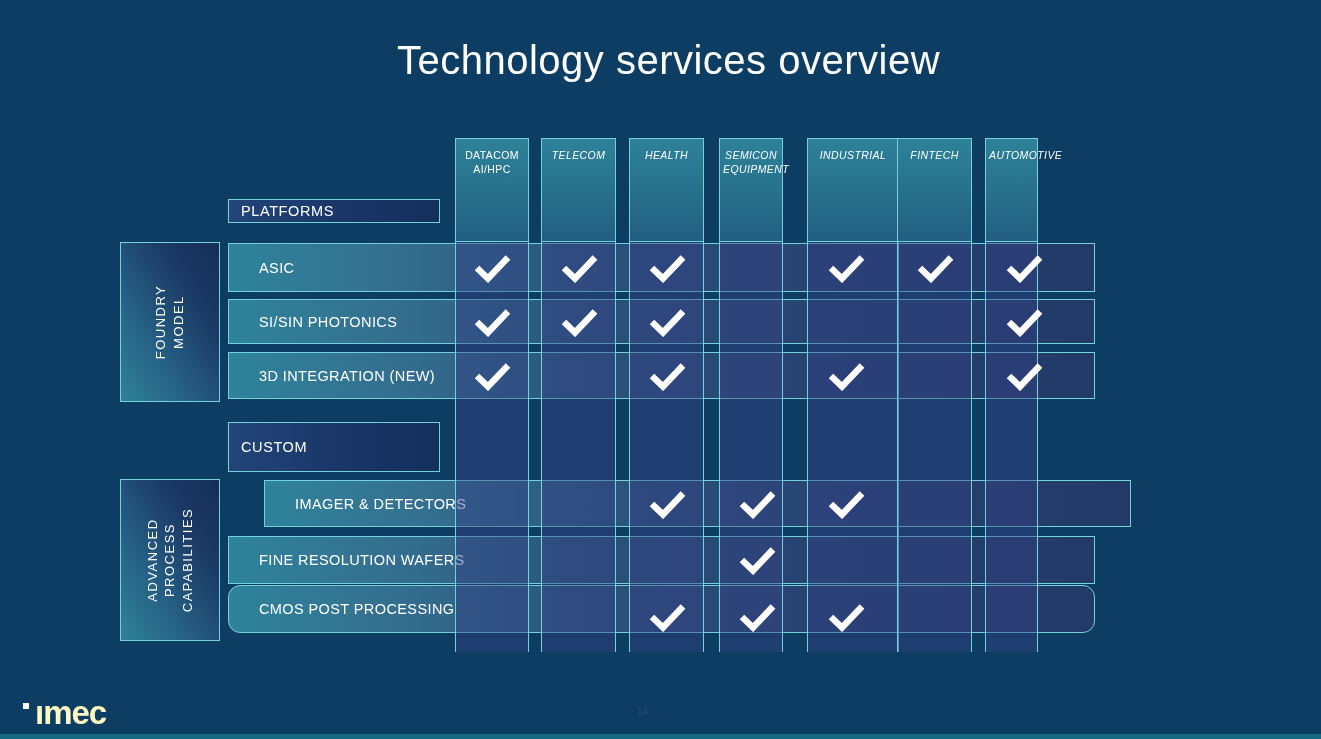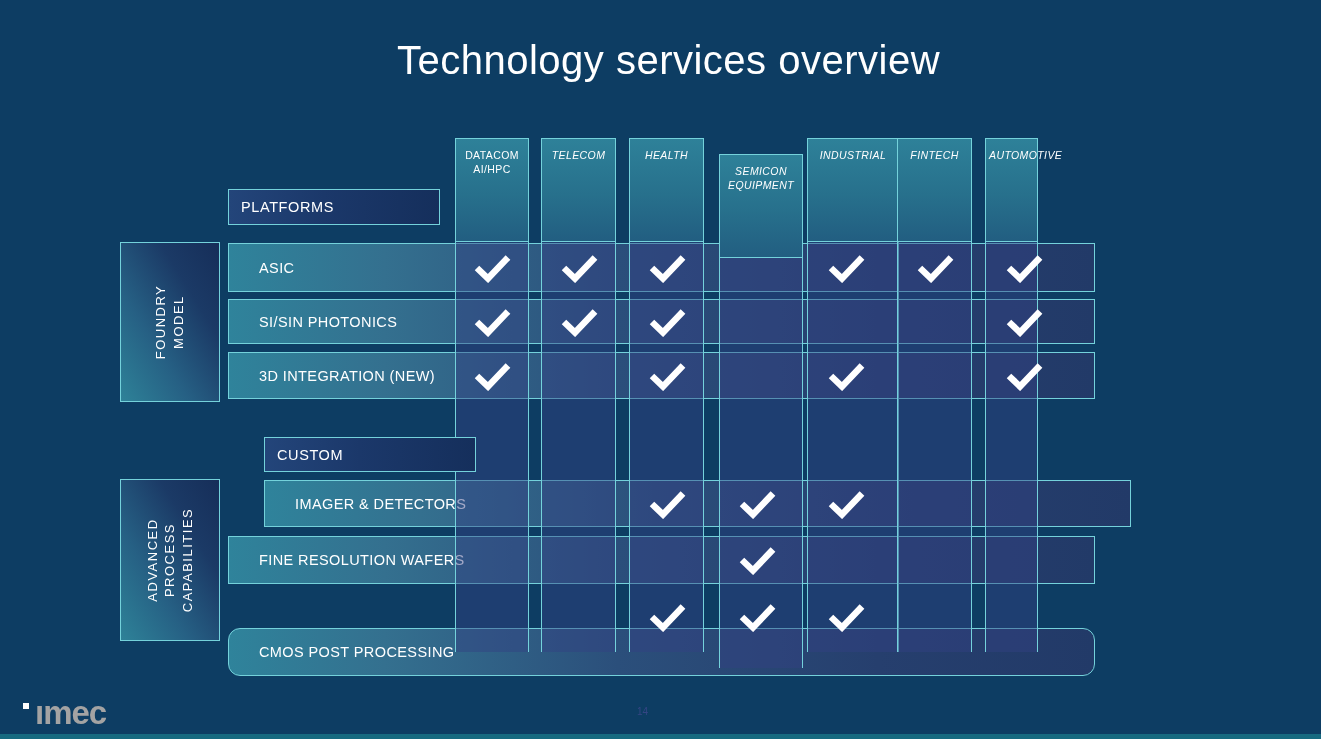--- a/index.html
+++ b/index.html
@@ -32,41 +32,41 @@
     background: linear-gradient(90deg, #2f839b 0%, #34708f 18%, #2b4f7b 45%, #263f6e 75%, #223a68 100%);
     z-index: 2;
     display: flex;
     align-items: center;
   }
   .row-0 { top: 243px; height: 49px; }
   .row-1 { top: 299px; height: 45px; }
   .row-2 { top: 352px; height: 47px; }
   .row-3 { top: 480px; height: 47px; margin-left: 36px; }
   .row-4 { top: 536px; height: 48px; }
-  .row-5 { top: 628px; height: 48px; border-radius: 12px; }
+  .row-5 { top: 585px; height: 48px; border-radius: 12px; }
   .mrow-label {
     color: #ffffff;
     font-size: 14.5px;
     letter-spacing: 0.4px;
     padding-left: 30px;
     white-space: nowrap;
   }
   
   .section-box {
     position: absolute;
     left: 228px;
     width: 212px;
     border: 1px solid #74d2db;
     background: linear-gradient(90deg, #23457a 0%, #1b386a 45%, #152f5c 100%);
     z-index: 4;
     display: flex;
     align-items: center;
   }
-  .section-0 { top: 189px; height: 36px; }
-  .section-1 { top: 437px; height: 35px; margin-left: 36px; }
+  .section-0 { top: 199px; height: 24px; }
+  .section-1 { top: 422px; height: 50px; }
   .section-label {
     color: #ffffff;
     font-size: 14.5px;
     letter-spacing: 0.6px;
     padding-left: 12px;
   }
   
   .group-box {
     position: absolute;
     left: 120px;
@@ -121,38 +121,38 @@
     font-size: 10.5px;
     font-style: italic;
     font-weight: 400;
     letter-spacing: 0.4px;
     line-height: 1.35;
   }
   .col-0 .colhdr-label { font-style: normal; }
   .cx-0 { left: 455px; width: 74px; }
   .cx-1 { left: 541px; width: 75px; }
   .cx-2 { left: 629px; width: 75px; }
-  .cx-3 { left: 719px; width: 84px; margin-top: 16px; }
+  .cx-3 { left: 719px; width: 64px; }
   .cx-4 { left: 807px; width: 92px; }
   .cx-5 { left: 897px; width: 75px; }
   .cx-6 { left: 985px; width: 53px; }
   
   .check {
     position: absolute;
     transform: translate(-50%, -50%);
     z-index: 6;
     line-height: 0;
   }
   
   .logo {
     position: absolute;
     left: 22px;
     top: 696px;
     z-index: 8;
-    color: #a3a3a3;
+    color: #fef9c3;
     text-align: right;
   }
   .logo-dot {
     position: absolute;
     left: 1px;
     top: 7px;
     width: 6px;
     height: 6px;
     background: #ffffff;
   }

